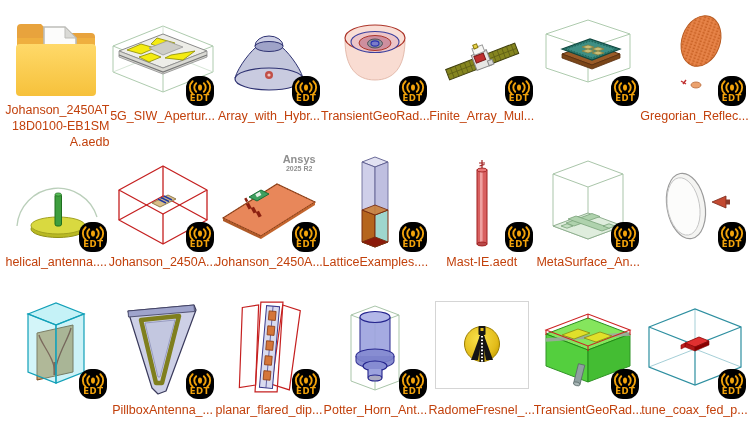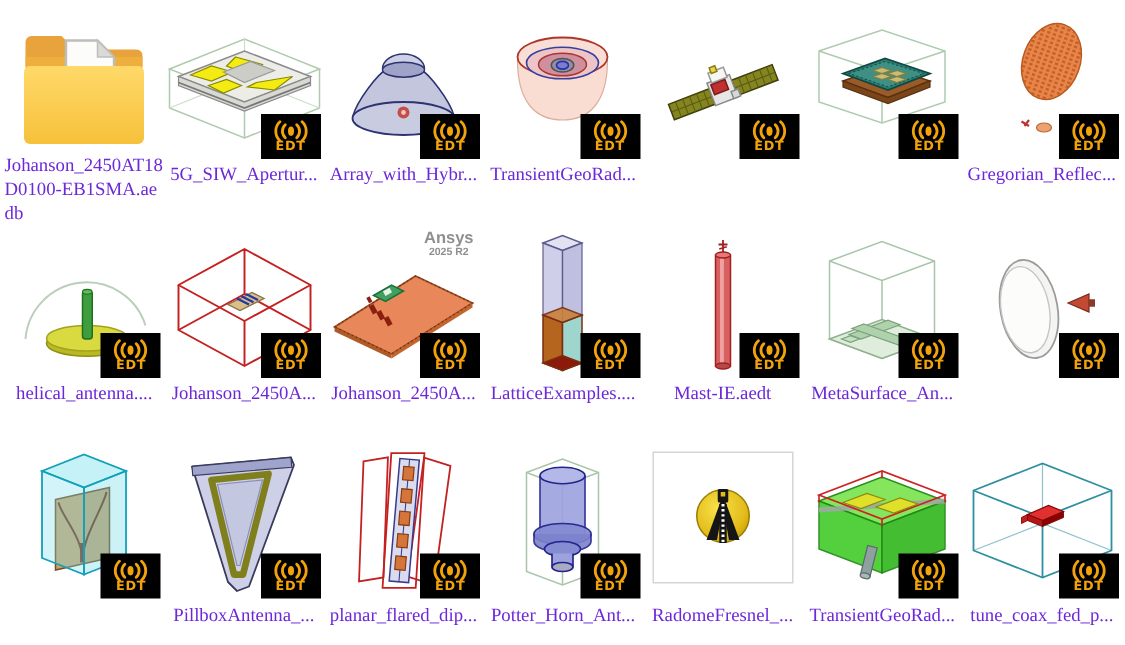--- a/index.html
+++ b/index.html
@@ -7,28 +7,28 @@
               font-family:"Liberation Sans", sans-serif; }
   .grid { position:absolute; left:3px; top:0; width:745px; display:grid;
           grid-template-columns:repeat(7,106.4px);
           grid-template-rows:150px 133px 147px; }
   .cell { display:flex; flex-direction:column; align-items:center; }
   .thumb { position:relative; width:100%; display:flex; justify-content:center; }
   .r1 .thumb { height:106px; }
   .r2 .thumb { height:102px; }
   .r3 .thumb { height:117px; }
   .art { flex:none; }
-  .badge { position:absolute; right:2px; bottom:0; width:40px; height:30px;
-           background:#000; border-radius:0; display:flex; flex-direction:column;
+  .badge { position:absolute; right:2px; bottom:0; width:28px; height:30px;
+           background:#000; border-radius:12px; display:flex; flex-direction:column;
            align-items:center; justify-content:center; }
   .r3 .badge { bottom:1px; }
   .bt { color:#F2A30B; font-size:8.5px; font-weight:bold; letter-spacing:.5px;
         line-height:9px; margin-top:-1px; font-family:"DejaVu Sans",sans-serif; }
-  .label { margin-top:2px; font-size:12.5px; line-height:16px; color:#6d28d9;
-           text-align:left; white-space:nowrap;font-family:Liberation Serif, serif; }
+  .label { margin-top:2px; font-size:12.5px; line-height:16px; color:#c2410c;
+           text-align:right; white-space:nowrap; }
   .label.wrap { white-space:normal; word-break:break-all; max-width:107px; }
   .watermark { position:absolute; top:4px; right:0; width:46px; text-align:center;
                color:#8F8F8F; font-weight:bold; }
   .wm1 { font-size:11px; line-height:11px; }
   .wm2 { font-size:7px; line-height:8px; }
   .zipcard { width:94px; height:88px; background:#fff; border:1px solid #D5D5D5;
              display:flex; align-items:center; justify-content:center; }
 </style>
 </head>
 <body>
@@ -167,20 +167,21 @@
               <path d="M8.2 3.2 A5.8 5.8 0 0 0 8.2 11.8"></path>
               <path d="M4.6 1.2 A8.6 8.6 0 0 0 4.6 13.8"></path>
               <path d="M15.8 3.2 A5.8 5.8 0 0 1 15.8 11.8"></path>
               <path d="M19.4 1.2 A8.6 8.6 0 0 1 19.4 13.8"></path>
             </g>
             <ellipse cx="12" cy="7.5" rx="2" ry="3.1" fill="#F2A30B"></ellipse>
           </svg>
           <span class="bt">EDT</span>
         </div>
     </div>
+    <div class="label">Finite_Array_Mul...</div>
   </div>
 
   <div class="cell r1">
     <div class="thumb">
       <svg class="art" style="margin-top:18px" width="96" height="74">
         <g stroke="#AECBAE" fill="none" stroke-width="1">
           <path d="M6 16 48 2 90 16 V50 L48 64 6 50 Z"></path>
           <path d="M6 16 48 30 90 16 M48 30 V64"></path>
         </g>
         <path d="M22 36 50 26 80 36 52 47 Z" fill="#9A5B28" stroke="#5A3010" stroke-width="1"></path>

